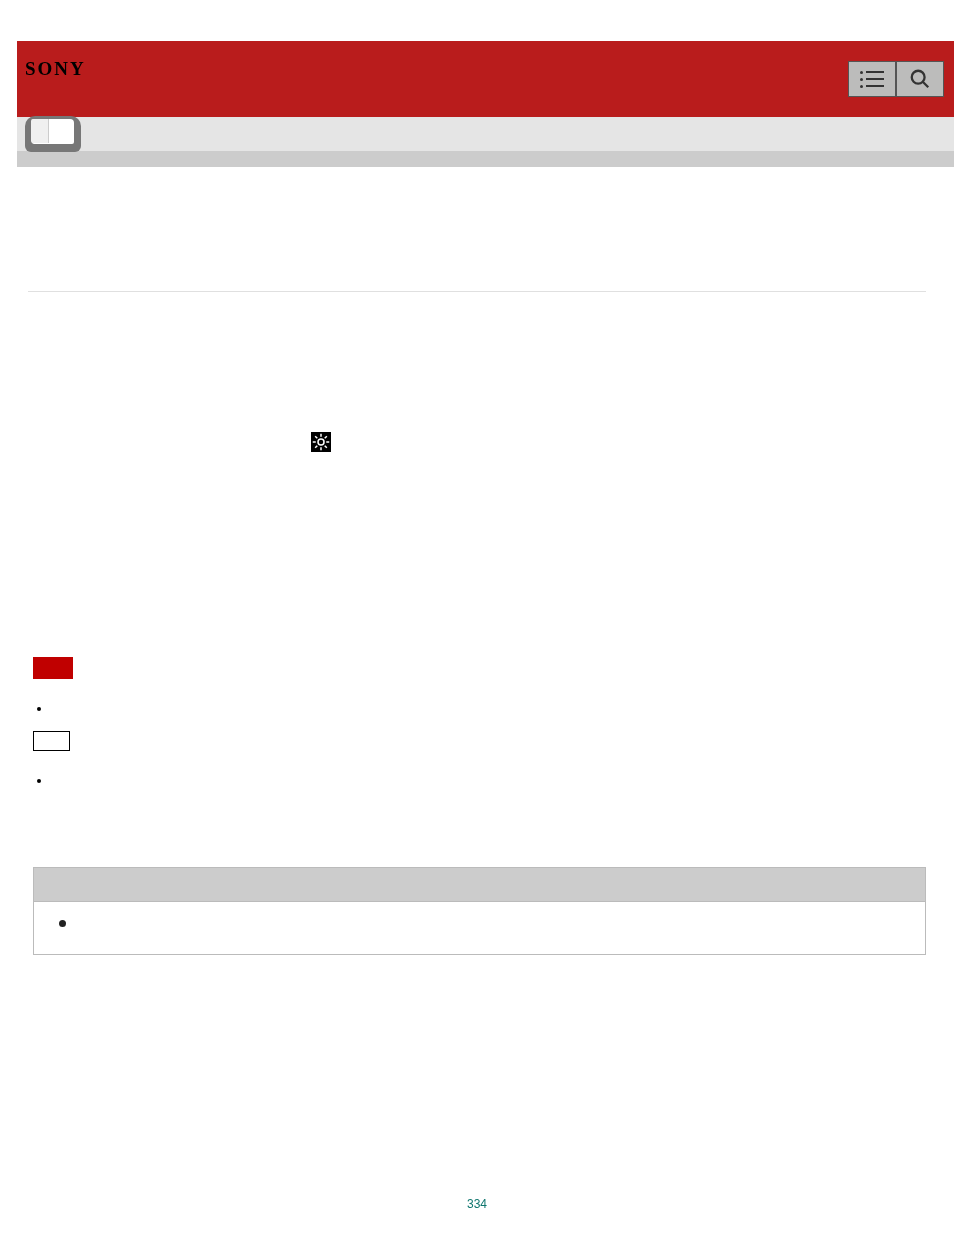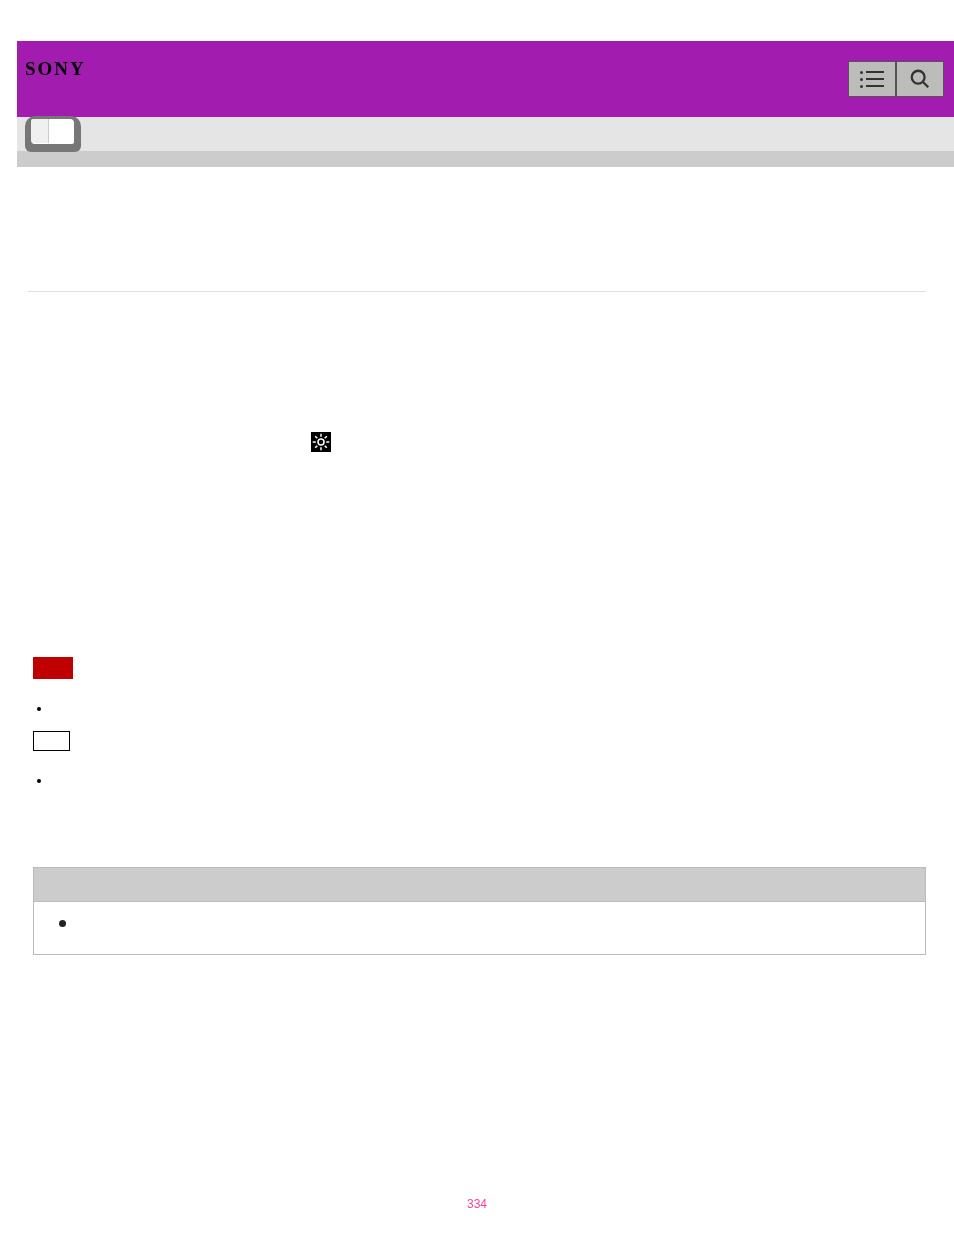--- a/index.html
+++ b/index.html
@@ -11,21 +11,21 @@
       font-family: Arial, sans-serif;
       background: #fff;
       width: 954px;
       height: 1235px;
     }
     .top-spacer {
       height: 41px;
       background: #fff;
     }
     .header {
-      background: #a21caf;
+      background: #b91c1c;
       height: 76px;
       margin-left: 17px;
       display: flex;
       align-items: flex-start;
       justify-content: space-between;
       padding: 15px 10px 0 8px;
     }
     .logo {
       font-family: "Times New Roman", serif;
       font-weight: bold;
@@ -185,21 +185,21 @@
     }
     .note-bullet {
       width: 7px;
       height: 7px;
       background: #222;
       border-radius: 50%;
     }
     .page-number {
       text-align: center;
       font-size: 12px;
-      color: #ec4899;
+      color: #0f766e;
       margin-top: 242px;
     }
   </style>
 </head>
 <body>
 
 <div class="top-spacer"></div>
 
 <div class="header">
   <div class="logo">SONY</div>

